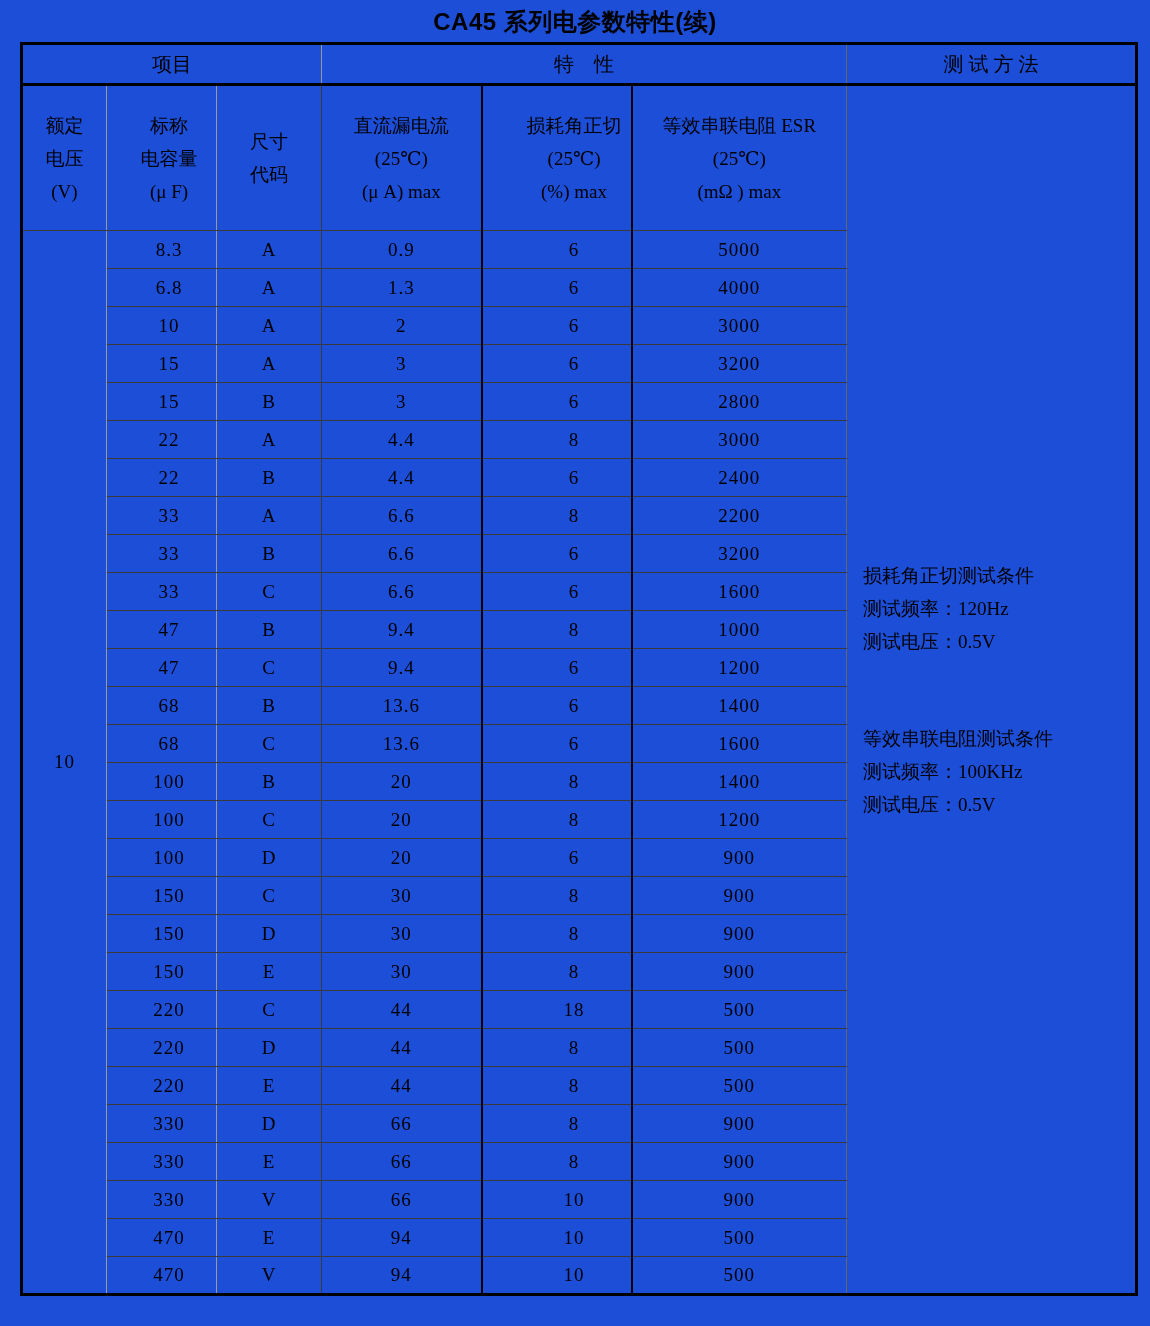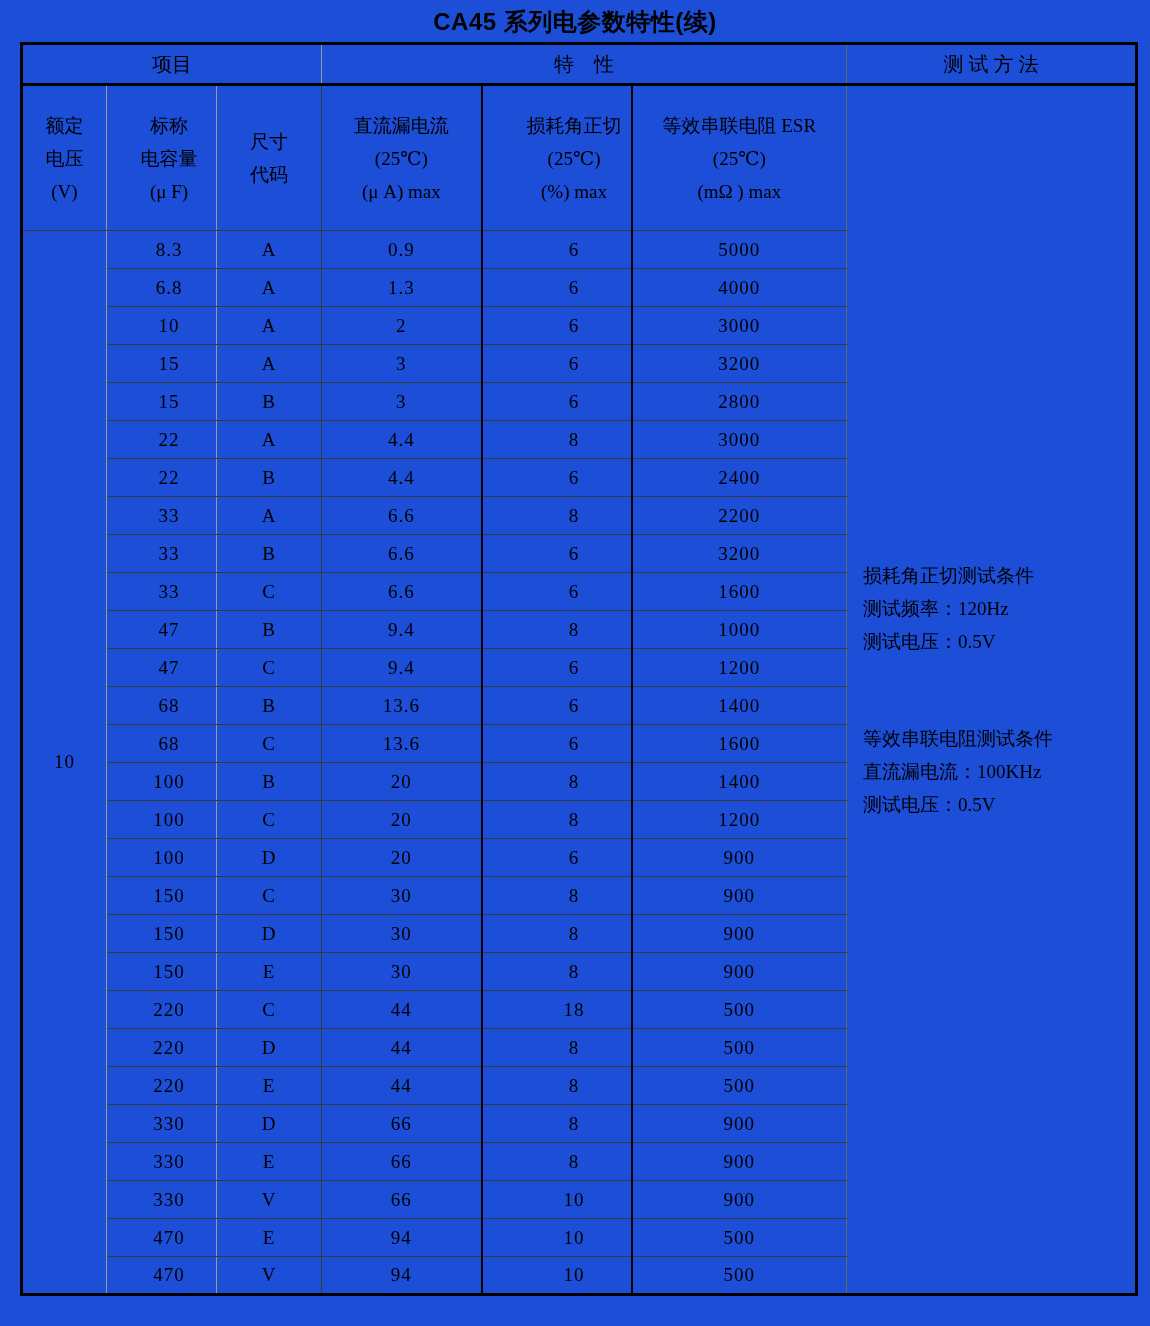--- a/index.html
+++ b/index.html
@@ -140,21 +140,21 @@
           <span>(mΩ ) max</span>
         </th>
         <td rowspan="29" class="test-method-cell">
           <div class="tm-block">
             <div>损耗角正切测试条件</div>
             <div>测试频率：120Hz</div>
             <div>测试电压：0.5V</div>
           </div>
           <div class="tm-block">
             <div>等效串联电阻测试条件</div>
-            <div>直流漏电流：100KHz</div>
+            <div>测试频率：100KHz</div>
             <div>测试电压：0.5V</div>
           </div>
         </td>
       </tr>
 
     <tr class="data-row">
           <td rowspan="28" class="c-voltage merged-voltage">10</td>
           <td class="c-cap">8.3</td>
           <td class="c-code">A</td>
           <td class="c-leak">0.9</td>

